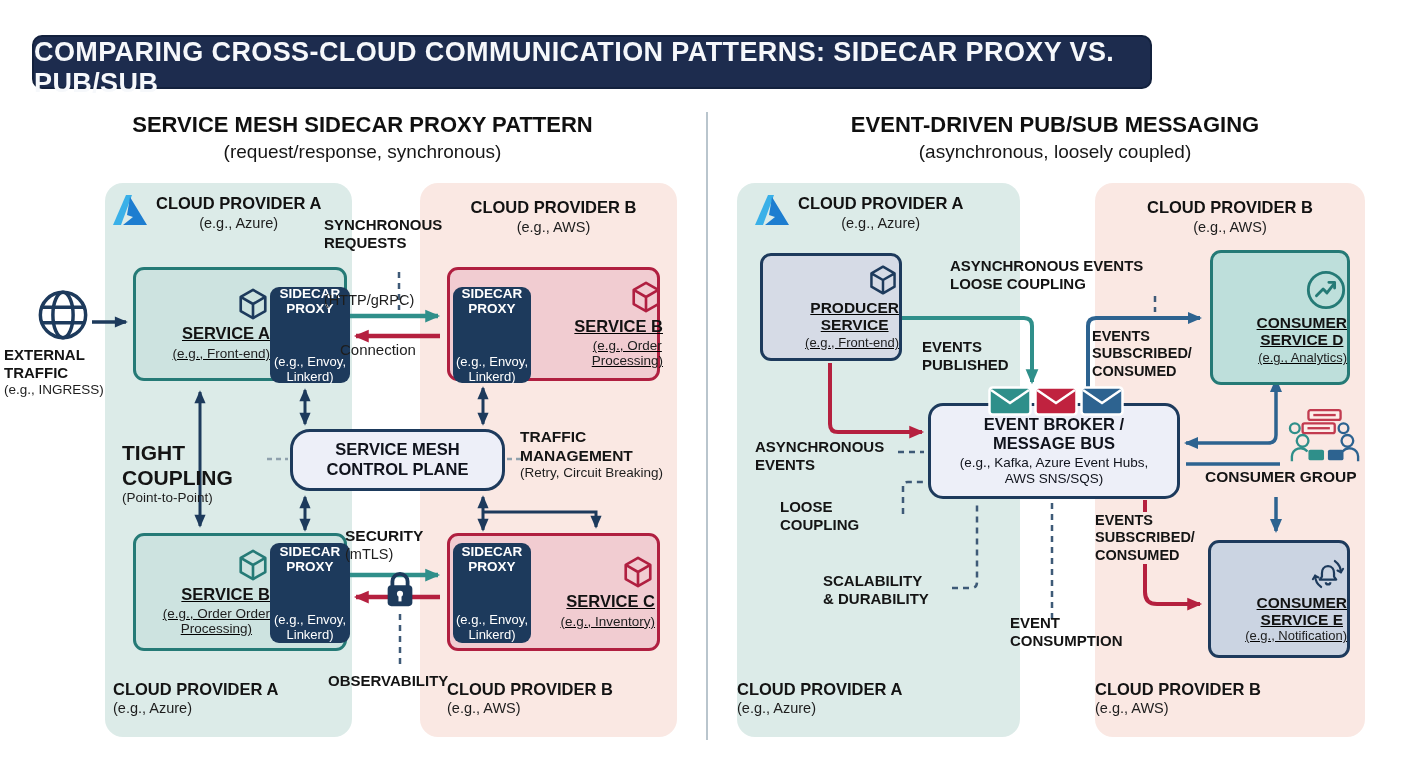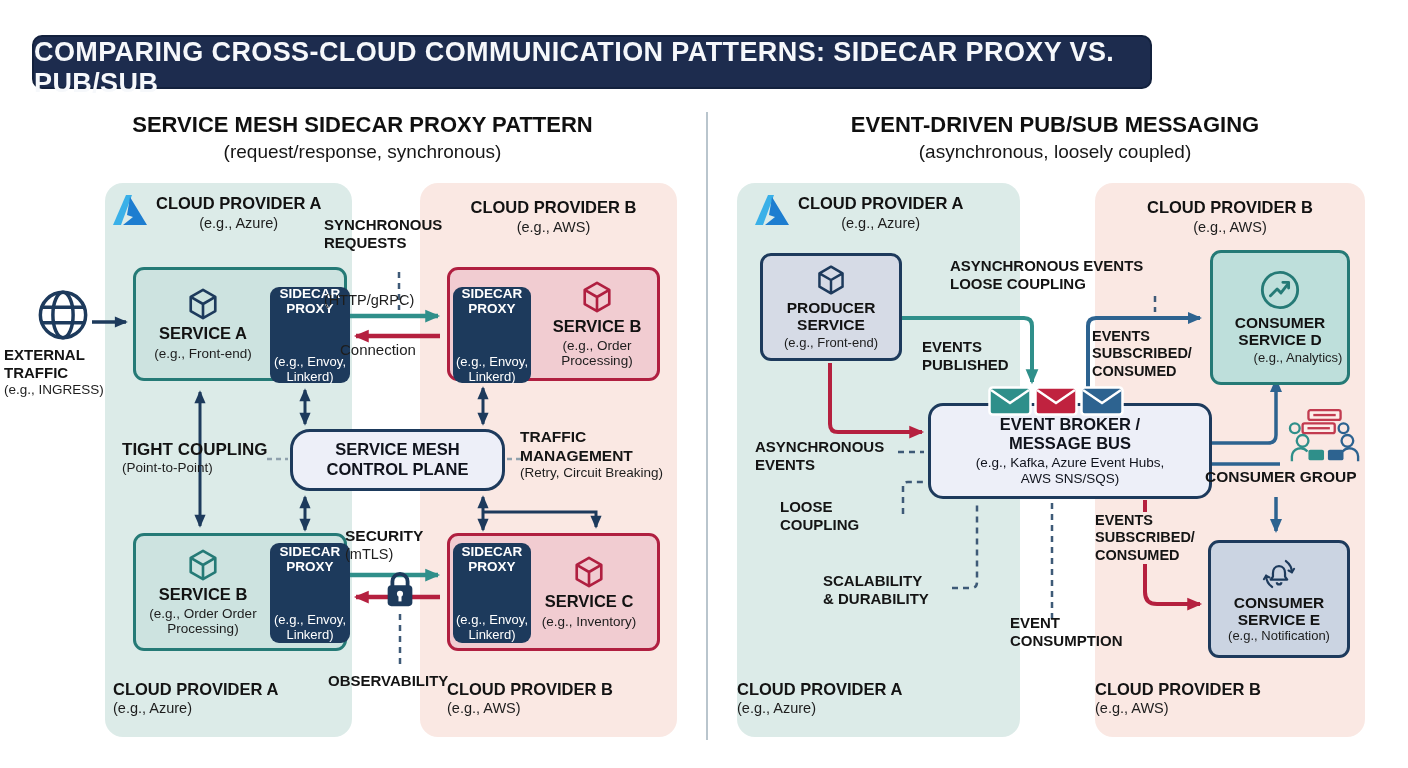--- a/index.html
+++ b/index.html
@@ -3,21 +3,21 @@
 <meta charset="utf-8">
 <style>
   html,body{margin:0;padding:0;background:#ffffff;}
   body{width:1408px;height:768px;position:relative;overflow:hidden;
        font-family:"Liberation Sans",sans-serif;-webkit-font-smoothing:antialiased;}
   .abs{position:absolute;}
   .panel{position:absolute;border-radius:18px;z-index:1;}
   #arrows{position:absolute;left:0;top:0;z-index:2;pointer-events:none;}
   .svc{position:absolute;border-radius:11px;box-sizing:border-box;z-index:3;}
   .svc-main{position:absolute;top:0;height:100%;display:flex;flex-direction:column;
-            align-items:center;justify-content:center;gap:3px;}
+            align-items:flex-end;justify-content:center;gap:3px;text-decoration:underline;}
   .svc-title{font-weight:700;font-size:16.5px;color:#121212;text-align:center;
              white-space:pre-line;line-height:1.1;}
   .svc-ex{font-size:13.5px;color:#1d1d1d;text-align:center;white-space:pre-line;line-height:1.12;}
   .sidecar{position:absolute;background:#1d3a5c;border-radius:9px;color:#fff;z-index:4;
            display:flex;flex-direction:column;justify-content:center;gap:3px;
            text-align:center;box-sizing:border-box;padding:4px 1px;}
   .sidecar .t{font-weight:700;font-size:13.5px;line-height:1.12;white-space:pre-line;}
   .sidecar .e{font-size:13px;line-height:1.12;white-space:pre-line;margin-top:36px;}
   .lbl{position:absolute;text-align:left;z-index:4;}
   .strong{font-weight:700;color:#141414;white-space:pre-line;line-height:1.2;font-size:15px;display:block;}
@@ -205,21 +205,21 @@
 
 <div class="lbl" style="left:324px;top:216px;width:150px;">
   <span class="strong">SYNCHRONOUS
 REQUESTS</span>
   <span class="sublbl" style="font-size:14.5px;margin-top:40px;">(HTTP/gRPC)</span>
 </div>
 <div class="lbl" style="left:340px;top:341px;width:120px;">
   <span class="sublbl" style="font-size:15px;">Connection</span>
 </div>
 <div class="lbl" style="left:122px;top:440px;width:148px;">
-  <span class="strong" style="font-size:17px;">TIGHT COUPLING</span>
+  <span class="strong" style="font-size:21px;">TIGHT COUPLING</span>
   <span class="sublbl">(Point-to-Point)</span>
 </div>
 <div class="lbl" style="left:520px;top:428px;width:168px;">
   <span class="strong" style="font-size:15.5px;">TRAFFIC
 MANAGEMENT</span>
   <span class="sublbl">(Retry, Circuit Breaking)</span>
 </div>
 <div class="lbl" style="left:345px;top:527px;width:110px;">
   <span class="strong" style="font-size:15.5px;">SECURITY</span>
   <span class="sublbl" style="font-size:14.5px;">(mTLS)</span>
@@ -265,21 +265,21 @@
   <div class="svc-main" style="left:0;width:100%;">
     <svg width="32" height="32" viewBox="0 0 36 36">
       <path d="M18 3 L31 10.5 V25.5 L18 33 L5 25.5 V10.5 Z M5 10.5 L18 18 L31 10.5 M18 18 V33" fill="none" stroke="#1d3a5c" stroke-width="2.8" stroke-linejoin="round"></path>
     </svg>
     <span class="svc-title" style="font-size:15.5px;">PRODUCER
 SERVICE</span>
     <span class="svc-ex" style="font-size:13px;">(e.g., Front-end)</span>
   </div>
 </div>
 
-<div class="ctrl" style="left:928px;top:403px;width:284px;height:96px;flex-direction:column;gap:1px;border-radius:15px;">
+<div class="ctrl" style="left:928px;top:403px;width:252px;height:96px;flex-direction:column;gap:1px;border-radius:15px;">
   <span>EVENT BROKER /
 MESSAGE BUS</span>
   <span style="font-weight:400;font-size:13.5px;color:#10131c;text-align:center;white-space:pre-line;line-height:1.2;">(e.g., Kafka, Azure Event Hubs,
 AWS SNS/SQS)</span>
 </div>
 <svg class="env" style="left:988px;top:386px;" width="44" height="30" viewBox="0 0 44 30">
   <rect x="1.5" y="1.5" width="41" height="27" rx="3" fill="#2f8f8a" stroke="#fff" stroke-width="2.5"></rect>
   <path d="M3 4 L22 17 L41 4" fill="none" stroke="#fff" stroke-width="2.5"></path>
 </svg>
 <svg class="env" style="left:1034px;top:386px;" width="44" height="30" viewBox="0 0 44 30">

